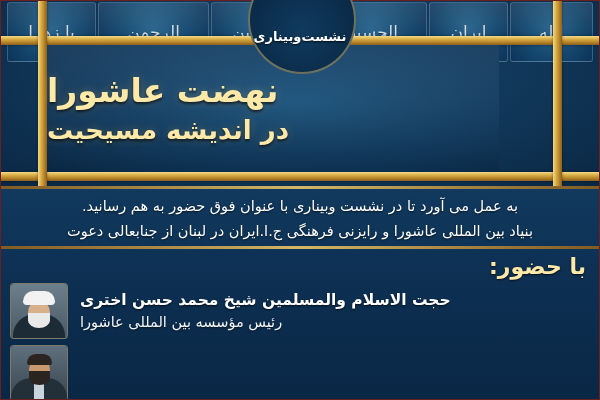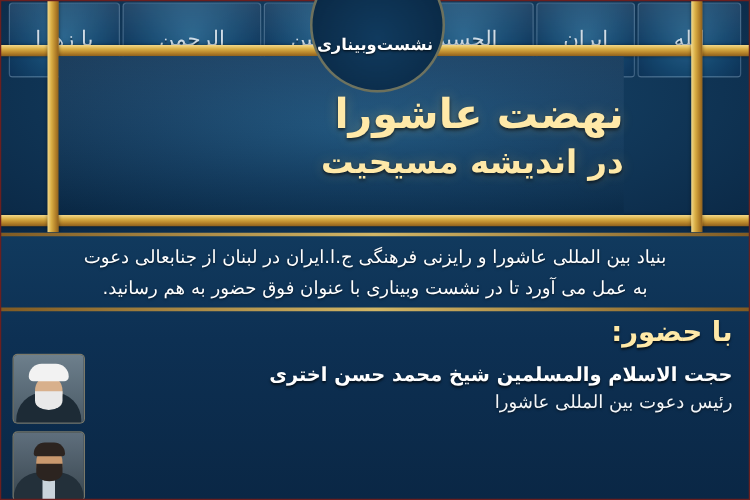--- a/index.html
+++ b/index.html
@@ -82,21 +82,21 @@
     position: absolute;
     left: 47px;
     top: 45px;
     width: 452px;
     height: 127px;
     background:
       linear-gradient(180deg, rgba(255,255,255,0.07), rgba(0,0,0,0.12) 100%),
       radial-gradient(ellipse at 55% 45%, #1b5682 0%, #123f66 50%, #0a2c4c 100%);
     display: flex;
     flex-direction: column;
-    align-items: flex-start;
+    align-items: flex-end;
     justify-content: center;
     box-sizing: border-box;
   }
   .main-title-1, .main-title-2 {
     color: #ffe9a8;
     font-size: 33px;
     font-weight: bold;
     line-height: 1.28;
     text-align: center;
     text-shadow: 0 2px 3px rgba(0,0,0,0.65), 0 0 10px rgba(255,210,100,0.25);
@@ -217,21 +217,21 @@
   .doctor .suit { position:absolute; left:0px; bottom:0; width:56px; height:22px; background:#23303a; border-radius:20px 20px 0 0; }
   .doctor .shirt { position:absolute; left:23px; bottom:0; width:10px; height:16px; background:#c9d4dc; }
   .doctor .face { position:absolute; left:18px; top:12px; width:21px; height:26px; background:#c9996f; border-radius:45% 45% 50% 50%; }
   .doctor .beard { position:absolute; left:18px; top:25px; width:21px; height:14px; background:#2c2420; border-radius:0 0 50% 50%; }
   .doctor .hair { position:absolute; left:16px; top:8px; width:25px; height:11px; background:#2c2420; border-radius:12px 12px 3px 3px; }
 
   .speaker-text {
     position: absolute;
     right: 14px;
     left: 80px;
-    text-align: right;
+    text-align: left;
     color: #ffffff;
     direction: rtl;
   }
   .sp-name {
     font-size: 15.5px;
     font-weight: bold;
     line-height: 1.5;
     text-shadow: 0 1px 2px rgba(0,0,0,0.7);
   }
   .sp-role {
@@ -289,41 +289,41 @@
     <div class="badge-text">
       <span>نشست</span>
       <span>وبیناری</span>
     </div>
   </div>
 
   <div class="body-area">
     <div class="gold-rule rule-1"></div>
 
     <div class="invite-text">
+      <div>به عمل می آورد تا در نشست وبیناری با عنوان فوق حضور به هم رسانید.</div>
       <div>بنیاد بین المللی عاشورا و رایزنی فرهنگی ج.ا.ایران در لبنان از جنابعالی دعوت</div>
-      <div>به عمل می آورد تا در نشست وبیناری با عنوان فوق حضور به هم رسانید.</div>
     </div>
 
     <div class="gold-rule rule-2"></div>
 
     <div class="presence-label">با حضور:</div>
 
     <div class="speaker speaker-1">
       <div class="avatar cleric">
         <div class="av-face">
           <div class="bg"></div>
           <div class="cloak"></div>
           <div class="face"></div>
           <div class="beard"></div>
           <div class="turban"></div>
         </div>
       </div>
       <div class="speaker-text">
         <div class="sp-name">حجت الاسلام والمسلمین شیخ محمد حسن اختری</div>
-        <div class="sp-role">رئیس دعوت بین المللی عاشورا</div>
+        <div class="sp-role">رئیس مؤسسه بین المللی عاشورا</div>
       </div>
     </div>
 
     <div class="speaker speaker-2">
       <div class="avatar doctor">
         <div class="av-face">
           <div class="bg"></div>
           <div class="suit"></div>
           <div class="shirt"></div>
           <div class="face"></div>

